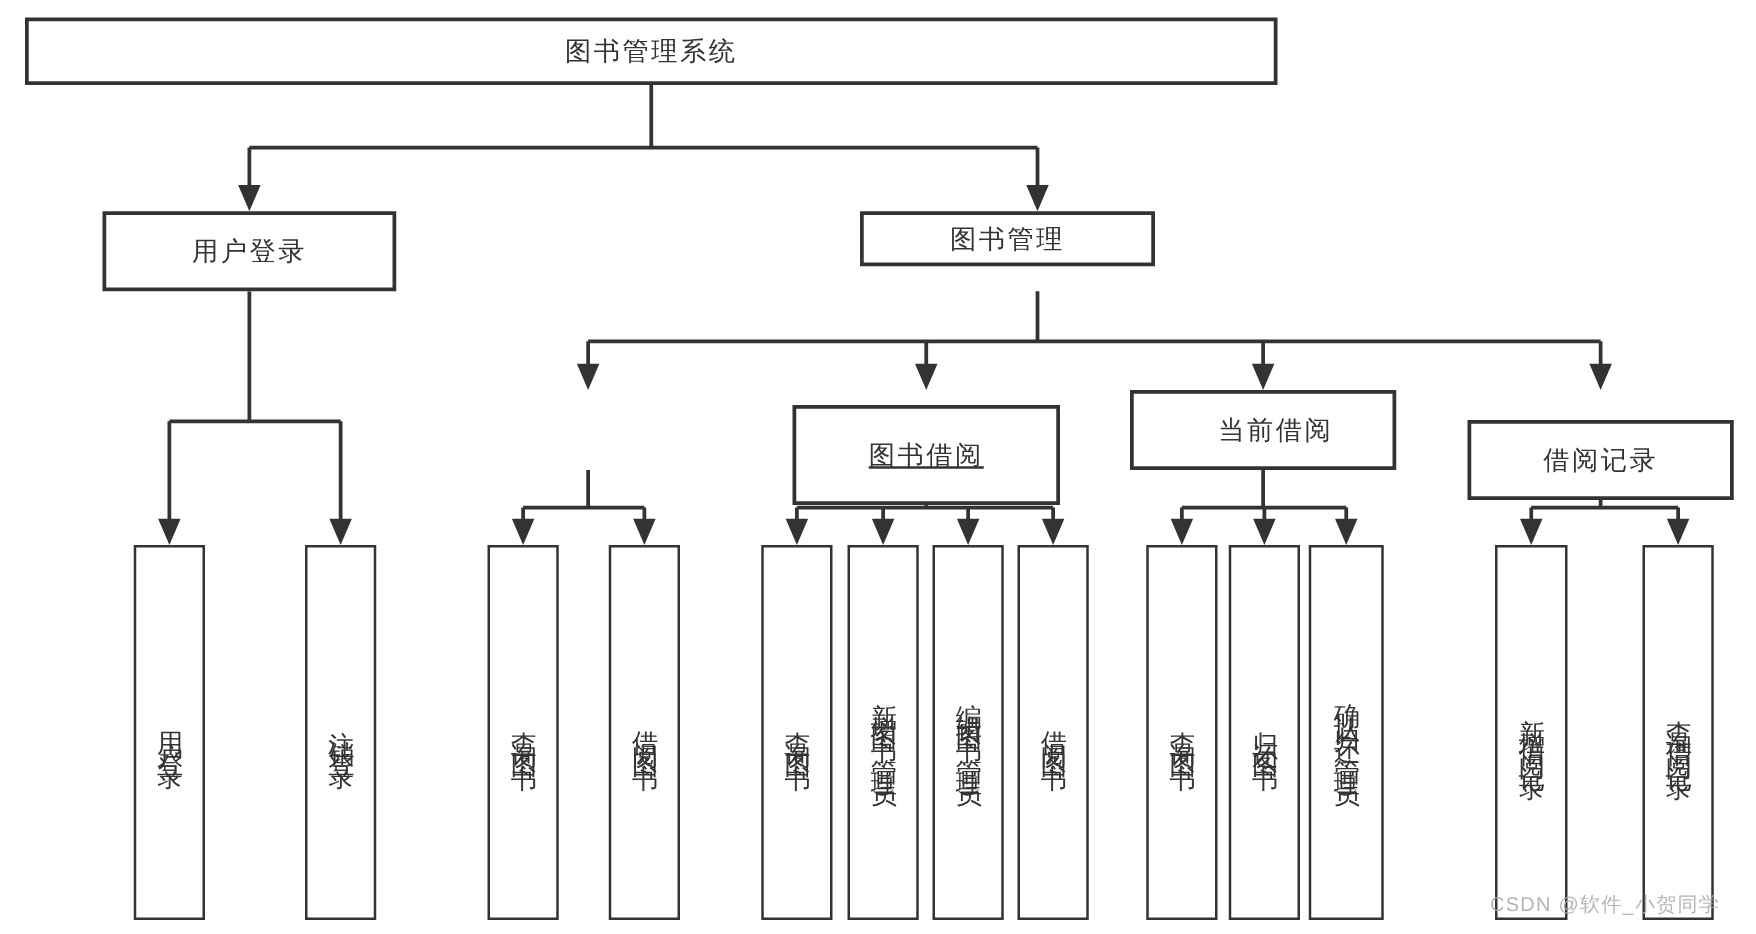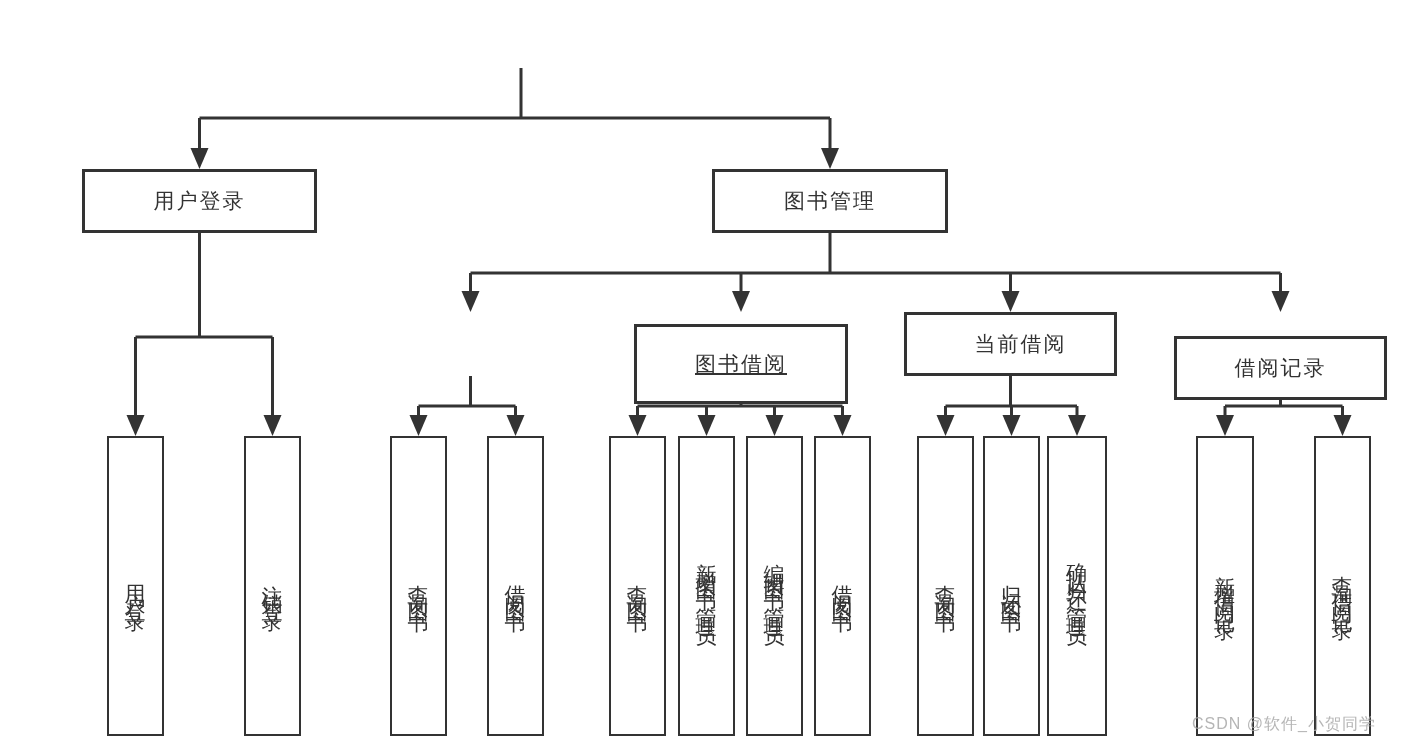--- a/index.html
+++ b/index.html
@@ -48,21 +48,21 @@
     text-orientation:mixed;
     color:#333333;
     font-size:21px;
     letter-spacing:9px;
     line-height:1;
   }
   
   .n-root{left:20px;top:14px;width:1002px;height:54px;}
   
   .n-l2a{left:82px;top:169px;width:235px;height:64px;}
-  .n-l2b{left:712px;top:169px;width:236px;height:64px;}
+  .n-l2b{left:688px;top:169px;width:236px;height:44px;}
   
   .n-l3a{left:363px;top:312px;width:215px;height:64px;}
   .n-l3b{left:634px;top:324px;width:214px;height:80px;text-decoration:underline;}
   .n-l3c{left:904px;top:312px;width:213px;height:64px;padding-left:20px;}
   .n-l3d{left:1174px;top:312px;width:213px;height:64px;margin-top:24px;}
   
   .lf-u1{left:107px;width:57px;}
   .lf-u2{left:244px;width:57px;}
   .lf-r1{left:390px;width:57px;}
   .lf-r2{left:487px;width:57px;}
@@ -126,20 +126,21 @@
       <polygon points="765.5,415 783.5,415 774.5,436"></polygon>
       <polygon points="833.5,415 851.5,415 842.5,436"></polygon>
       <polygon points="936.5,415 954.5,415 945.5,436"></polygon>
       <polygon points="1002.5,415 1020.5,415 1011.5,436"></polygon>
       <polygon points="1068,415 1086,415 1077,436"></polygon>
       <polygon points="1216,415 1234,415 1225,436"></polygon>
       <polygon points="1333.5,415 1351.5,415 1342.5,436"></polygon>
     </g>
   </svg>
 
+  <div class="node n-root">图书管理系统</div>
 
   <div class="node n-l2a">用户登录</div>
   <div class="node n-l2b">图书管理</div>
 
   <div class="node n-l3b">图书借阅</div>
   <div class="node n-l3c">当前借阅</div>
   <div class="node n-l3d">借阅记录</div>
 
   <div class="leaf lf-u1">
     <span>用户登录</span>

